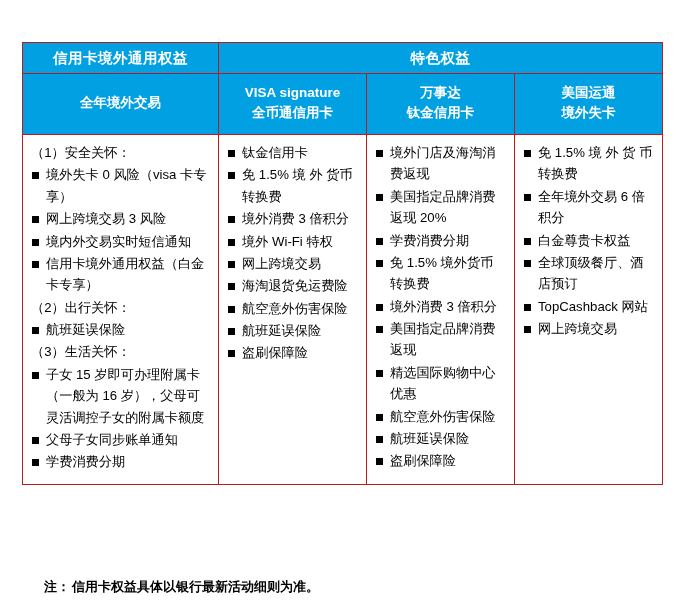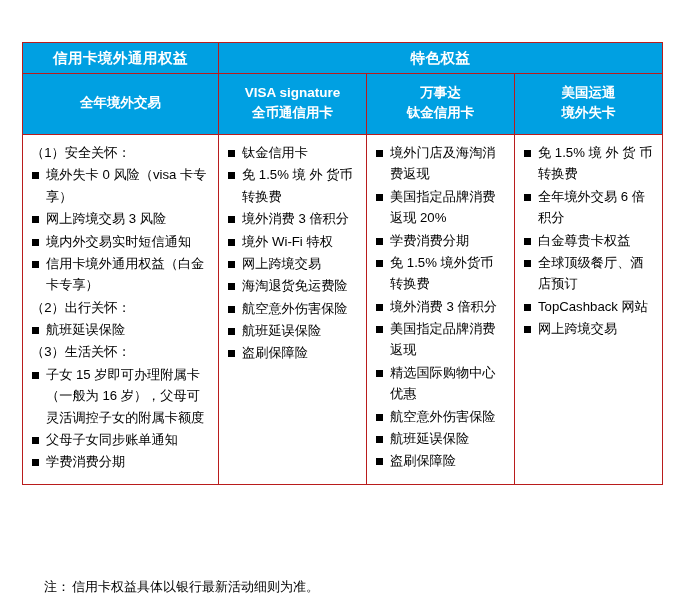--- a/index.html
+++ b/index.html
@@ -90,20 +90,21 @@
     top: 8px;
     width: 7px;
     height: 7px;
     background: #000000;
   }
   .note {
     position: absolute;
     left: 44px;
     top: 578px;
     font-size: 13px;
+    font-weight: bold;
   }
   .note .lbl { margin-right: 2px; }
 </style>
 </head>
 <body>
 
 <div class="page">
 
 
   <table class="card-table">

